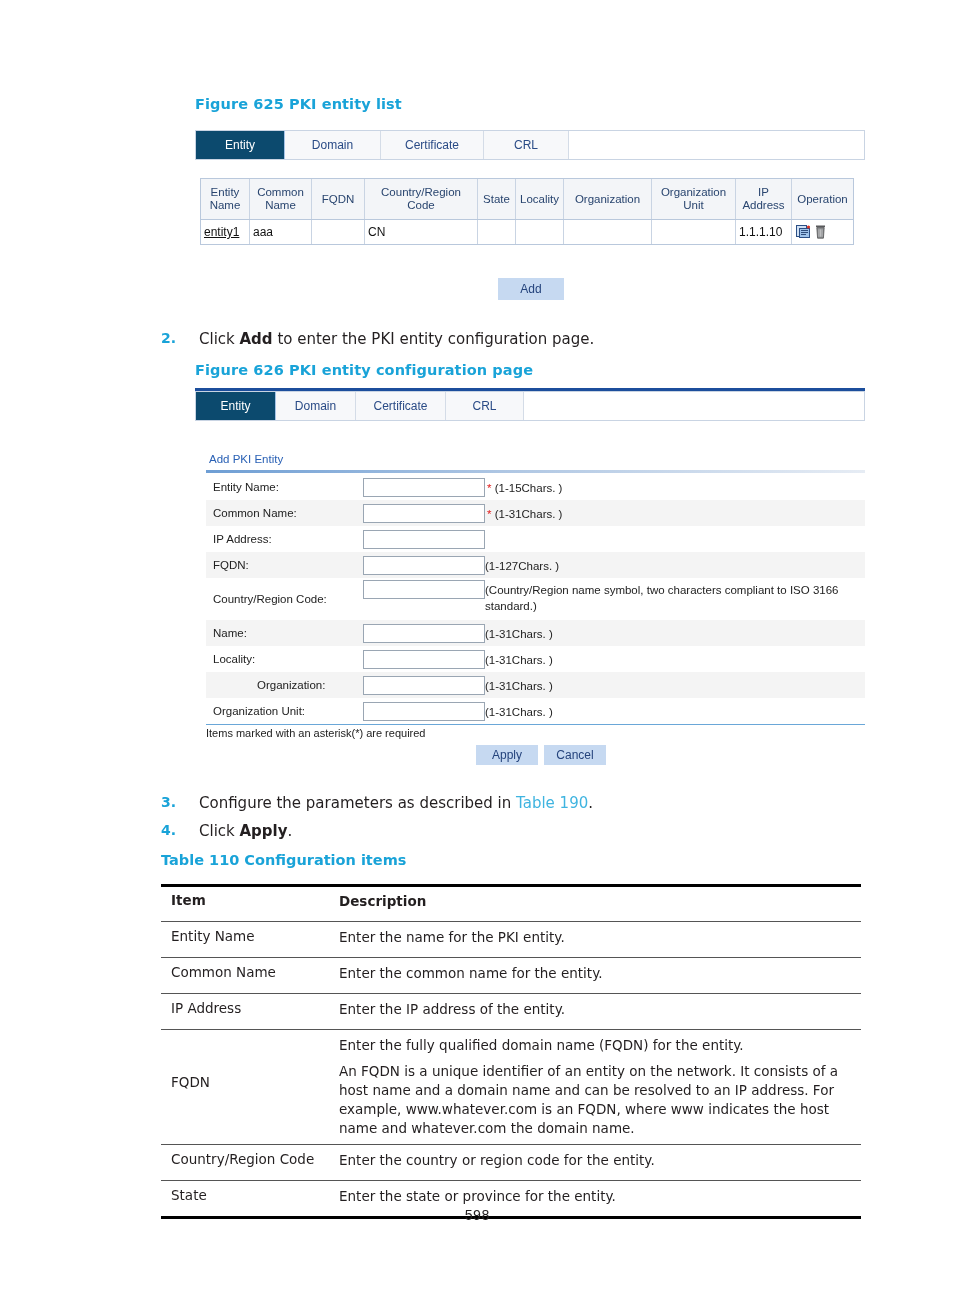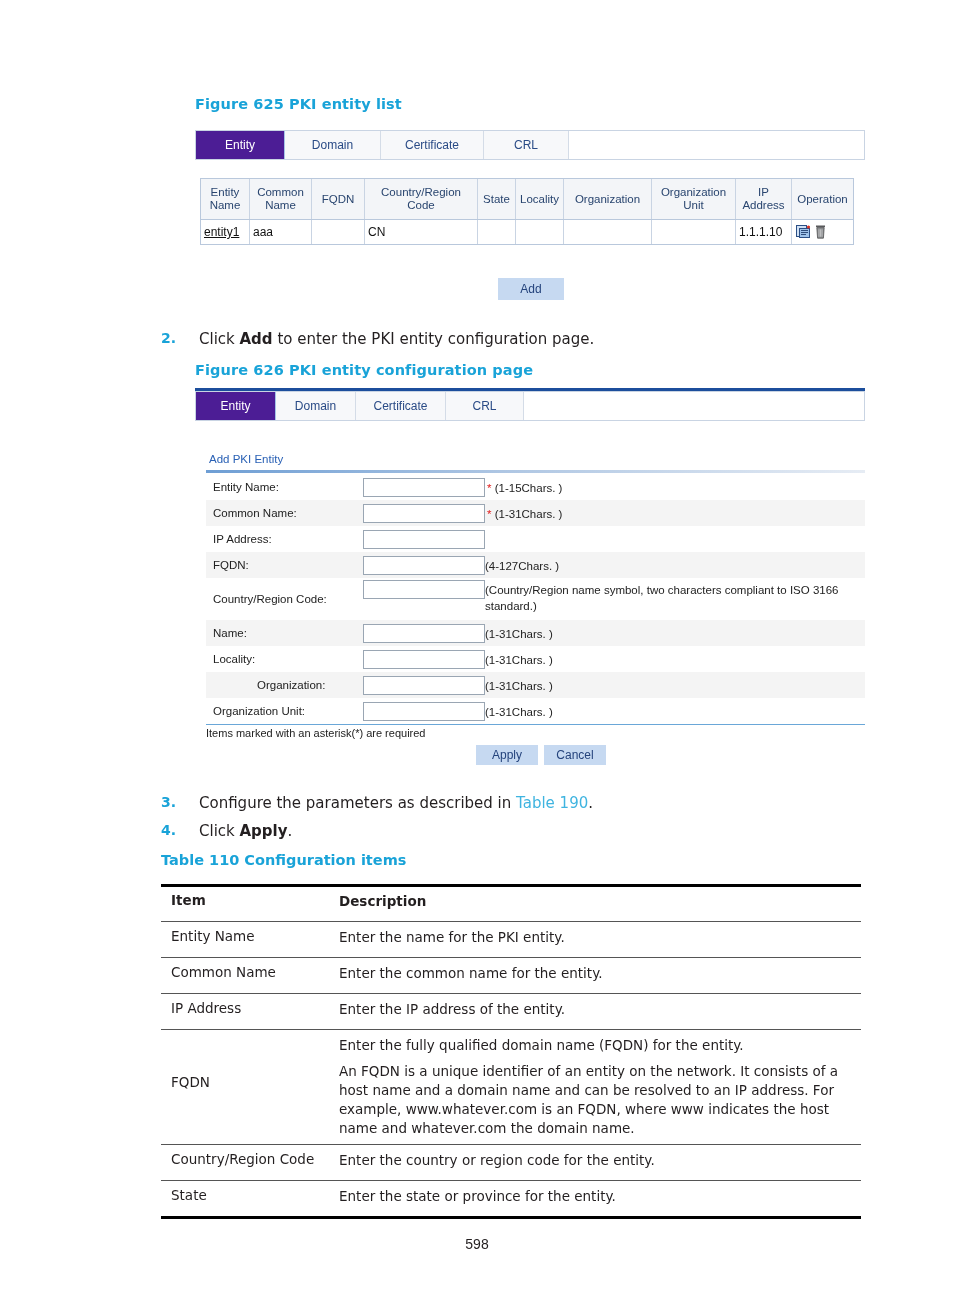--- a/index.html
+++ b/index.html
@@ -53,25 +53,24 @@
     position: absolute;
     font-family: "DejaVu Sans", sans-serif;
     font-weight: bold;
     font-size: 14.5px;
     color: #19a3d8;
     white-space: nowrap;
   }
 
   .page-number {
     position: absolute;
-    font-family: Liberation Sans, sans-serif;
+    font-family: Liberation Mono, monospace;
     font-size: 14px;
     color: #231f20;
     text-align: center;
-    margin-top: 28px;
   }
 
   
   .ui-panel {
     position: absolute;
     font-family: "Liberation Sans", sans-serif;
     font-size: 11px;
     color: #1c2d50;
     background: #ffffff;
   }
@@ -94,21 +93,21 @@
     align-items: center;
     justify-content: center;
     font-size: 12px;
     color: #2a4b86;
     border-right: 1px solid #d4dce7;
     box-sizing: border-box;
     background: #f7f8fa;
     height: 100%;
   }
   .tab.active {
-    background: #4c1d95;
+    background: #0c4a6e;
     color: #ffffff;
     border-right: 1px solid #a5c4e8;
   }
   .tab.filler {
     flex: 1;
     border-right: none;
     background: #ffffff;
   }
 
   
@@ -374,21 +373,21 @@
   <input class="finput" type="text" style="left: 168px; top: 314px; width: 122px;" value="">
 
   <div class="fhint" style="left:292px; top:93px;">
     <span class="req">*</span>
     <span>(1-15Chars. )</span>
   </div>
   <div class="fhint" style="left:292px; top:119px;">
     <span class="req">*</span>
     <span>(1-31Chars. )</span>
   </div>
-  <div class="fhint" style="left:290px; top:171px;">(4-127Chars. )</div>
+  <div class="fhint" style="left:290px; top:171px;">(1-127Chars. )</div>
   <div class="fhint" style="left:290px; top:195px; width:372px;">(Country/Region name symbol, two characters compliant to ISO 3166 standard.)</div>
   <div class="fhint" style="left:290px; top:239px;">(1-31Chars. )</div>
   <div class="fhint" style="left:290px; top:265px;">(1-31Chars. )</div>
   <div class="fhint" style="left:290px; top:291px;">(1-31Chars. )</div>
   <div class="fhint" style="left:290px; top:317px;">(1-31Chars. )</div>
 
   <div class="footnote-rule" style="left:11px; top:336px; width:659px;"></div>
   <div class="footnote" style="left:11px; top:339px;">Items marked with an asterisk(*) are required</div>
 
   <div class="btn" style="left:281px; top:357px; width:62px; height:20px;">

